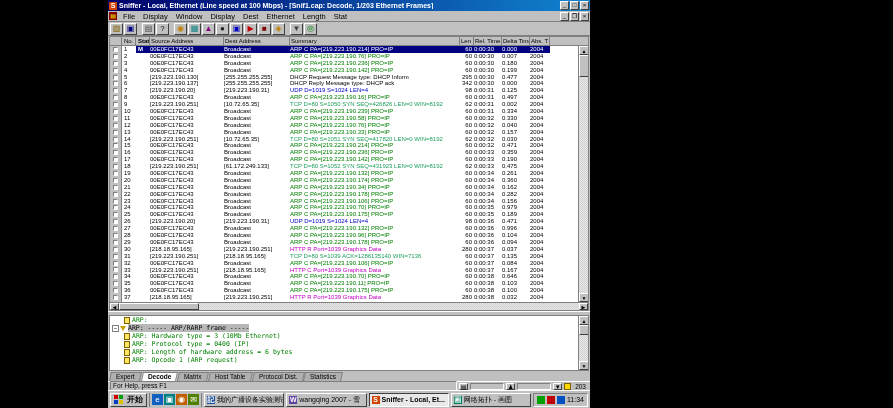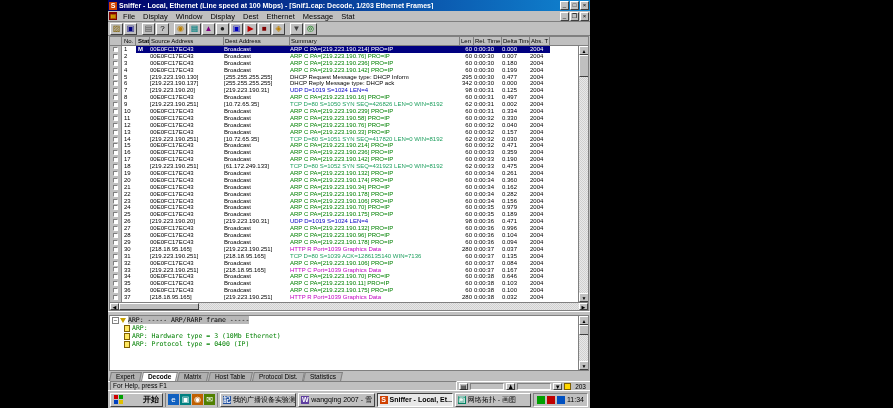--- a/index.html
+++ b/index.html
@@ -110,21 +110,21 @@
     border-top:1px solid #fff;}
   .statmsg{flex:1;font-size:6.5px;line-height:8px;color:#000;padding-left:2px;}
   .staticon{width:9px;height:7px;font-size:6px;line-height:7px;text-align:center;flex:none;}
   .statbox{width:34px;height:7px;flex:none;}
   .statcount{font-size:6.5px;color:#000;padding:0 2px;}
   .badge{width:7px;height:7px;background:#ffd800;border:1px solid #806000;flex:none;}
 
   
   .taskbar{height:18px;background:#c0c0c0;border-top:1px solid #fff;display:flex;
     align-items:center;padding:0 2px;gap:2px;flex:none;}
-  .startbtn{height:14px;display:flex;align-items:center;padding:0 3px;gap:20px;flex:none;
+  .startbtn{height:14px;display:flex;align-items:center;padding:0 3px;gap:4px;flex:none;
     font-size:8px;font-weight:bold;}
   .winflag{width:9px;height:9px;display:grid;grid-template:1fr 1fr/1fr 1fr;gap:1px;flex:none;}
   .winflag i{display:block;}
   .ql{display:flex;gap:1px;flex:none;padding:0 2px;border-left:1px solid #808080;
     border-right:1px solid #808080;height:14px;align-items:center;}
   .qlicon{width:11px;height:11px;font-size:8px;line-height:11px;text-align:center;
     color:#fff;flex:none;}
   .taskbtn{height:14px;flex:1;min-width:0;display:flex;align-items:center;gap:2px;
     padding:0 2px;font-size:7px;white-space:nowrap;overflow:hidden;}
   .taskbtn.active{background:#e8e8e8;border-color:#404040 #fff #fff #404040;font-weight:bold;}
@@ -151,21 +151,21 @@
 
   <div class="menubar">
     <span class="menuicon">▤</span>
     <span id="menu-items" style="display:flex;">
         <span class="menuitem">File</span>
         <span class="menuitem">Display</span>
         <span class="menuitem">Window</span>
         <span class="menuitem">Display</span>
         <span class="menuitem">Dest</span>
         <span class="menuitem">Ethernet</span>
-        <span class="menuitem">Message</span>
+        <span class="menuitem">Length</span>
         <span class="menuitem">Stat</span>
       </span>
     <span class="winbtns">
       <span class="wbtn">_</span>
       <span class="wbtn">❐</span>
       <span class="wbtn">×</span>
     </span>
   </div>
 
   <div class="toolbar" id="toolbar">
@@ -776,36 +776,44 @@
       <span class="hthumb"></span>
       <span class="hspace"></span>
       <span class="hbtn">▶</span>
     </div>
   </div>
 
   <div class="splitter"></div>
 
   <div class="decodewrap">
     <div class="decodebox" id="decode-lines">
+        <div class="dline">
+          <span class="noteicon"></span>
+          <span class="dtext">ARP:</span>
+        </div>
         <div class="dline dsel">
           <span class="expander">−</span>
           <span class="funnel"></span>
           <span class="dtext">ARP: ----- ARP/RARP frame -----</span>
-        </div>
-        <div class="dline">
-          <span class="noteicon"></span>
-          <span class="dtext">ARP:</span>
         </div>
         <div class="dline">
           <span class="noteicon"></span>
           <span class="dtext">ARP: Hardware type = 3 (10Mb Ethernet)</span>
         </div>
         <div class="dline">
           <span class="noteicon"></span>
           <span class="dtext">ARP: Protocol type = 0400 (IP)</span>
+        </div>
+        <div class="dline">
+          <span class="noteicon"></span>
+          <span class="dtext">ARP: Length of hardware address = 6 bytes</span>
+        </div>
+        <div class="dline">
+          <span class="noteicon"></span>
+          <span class="dtext">ARP: Opcode 1 (ARP request)</span>
         </div>
       </div>
     <div class="vscroll">
       <span class="sbtn">▲</span>
       <span class="vthumb" style="height:10px"></span>
       <span class="vspace"></span>
       <span class="sbtn">▼</span>
     </div>
   </div>
 

